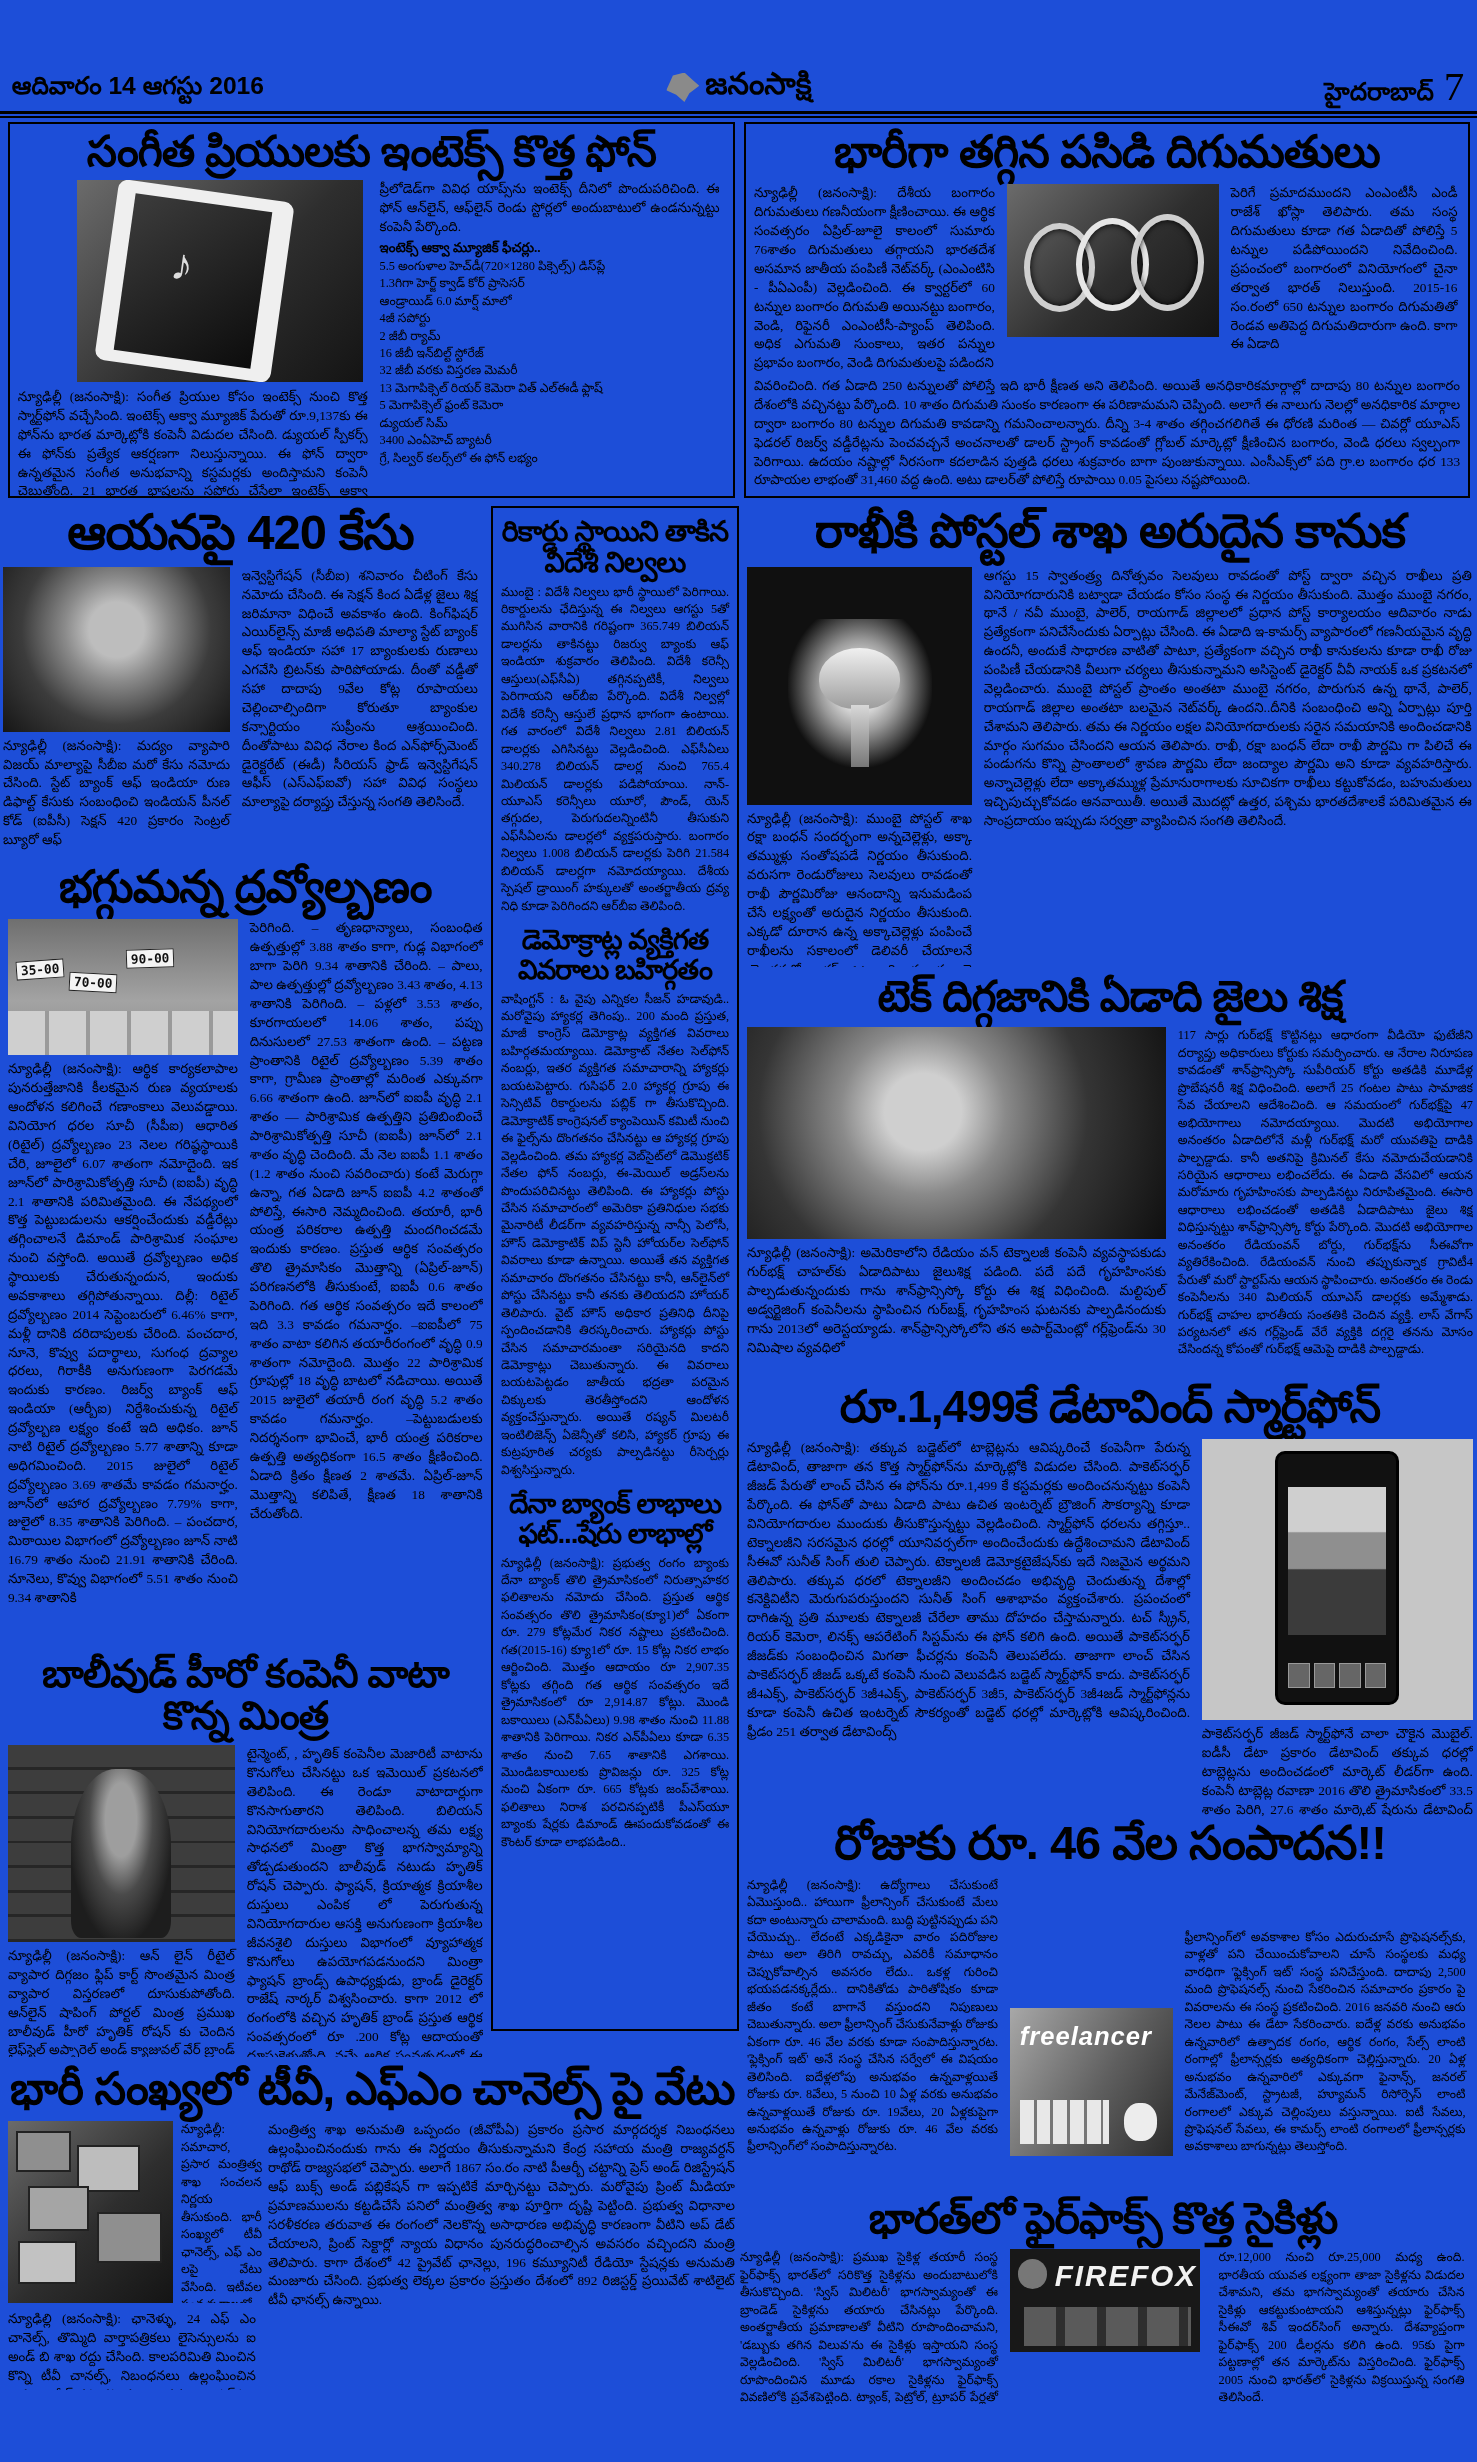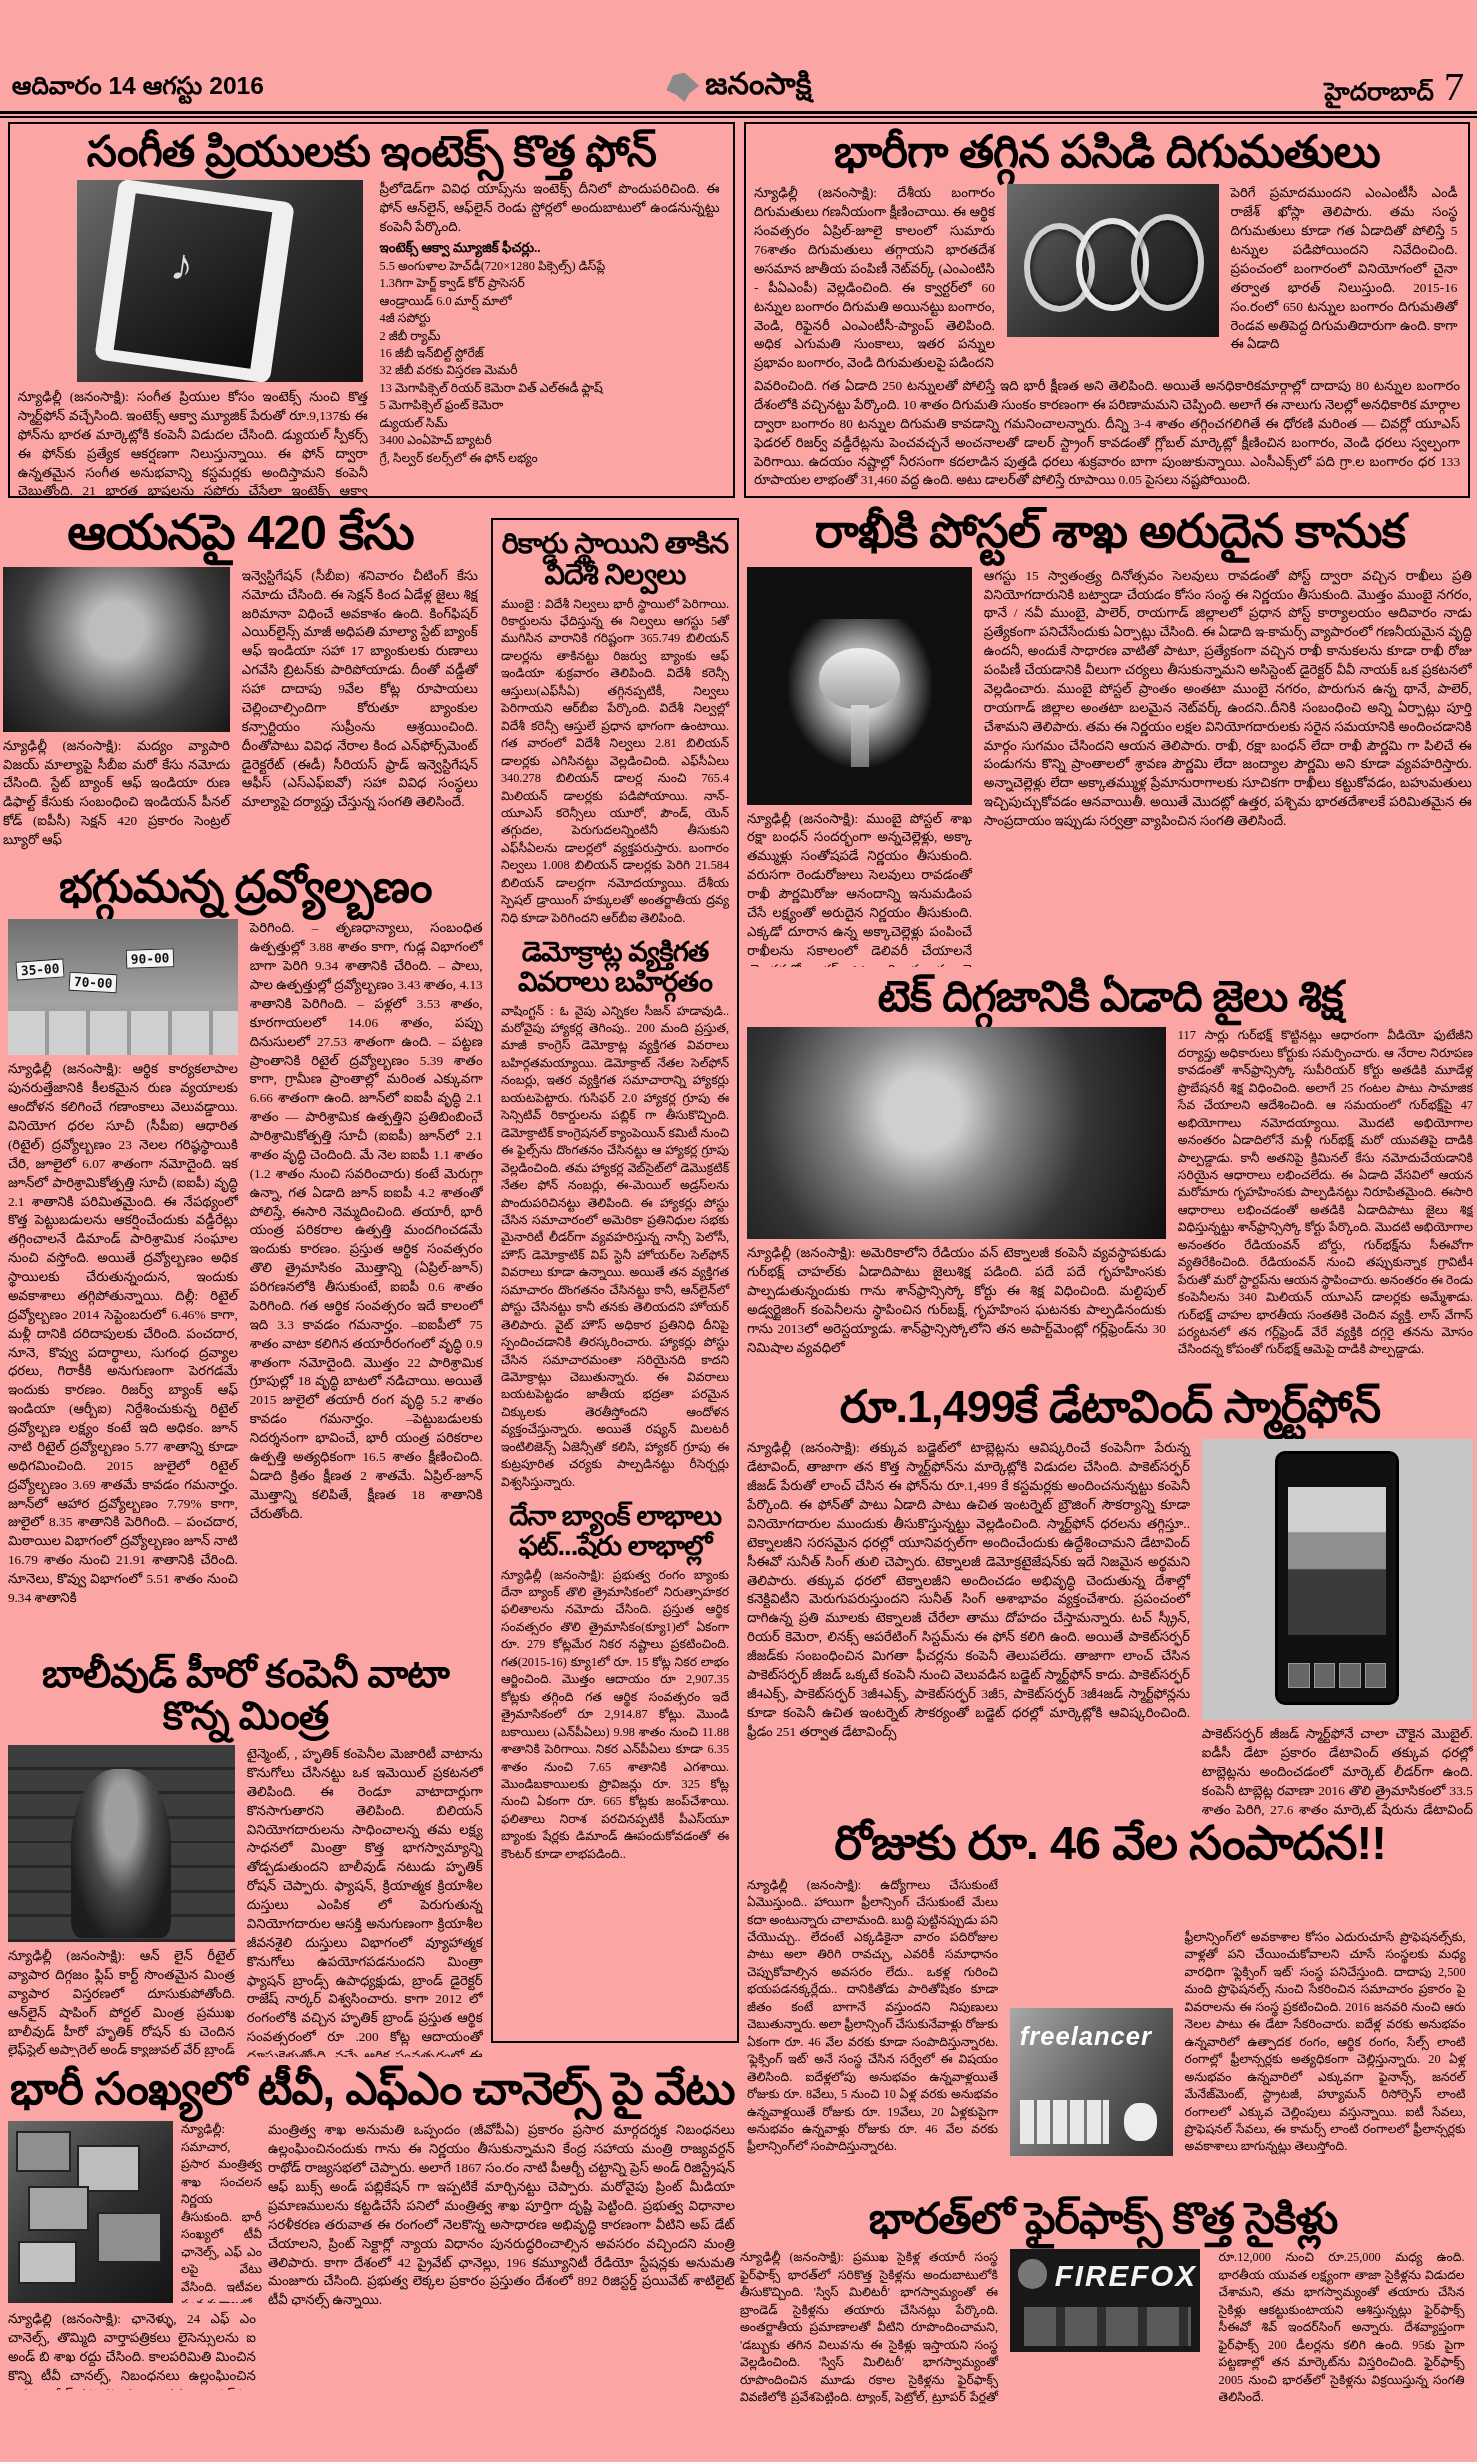--- a/index.html
+++ b/index.html
@@ -1,16 +1,16 @@
 <!DOCTYPE html>
 <html><head>
 <meta charset="utf-8">
 <style>
   html,body{margin:0;padding:0;background:#e8e8e8;}
-  #page{position:relative;width:1478px;height:2463px;background:#fca5a5;color:#000;
+  #page{position:relative;width:1478px;height:2463px;background:#1d4ed8;color:#000;
         font-family:"Liberation Serif",serif;overflow:hidden;}
   .hl{font-family:"Liberation Sans",sans-serif;font-weight:bold;text-align:center;line-height:1.08;letter-spacing:-1px;}
   .bodytx{text-align:justify;font-size:13.3px;line-height:1.42;word-break:break-word;}
   .small{font-size:12.3px;}
   .art{position:absolute;overflow:hidden;}
   .boxed{border:2px solid #000;}
   .cols{display:flex;gap:11.8px;}
   .ph{position:relative;background:#555;overflow:hidden;}
   
   #hdr{position:absolute;left:0;top:54px;width:1478px;height:57px;}
@@ -110,21 +110,21 @@
     <div class="hl" style="font-size:49px;">ఆయనపై 420 కేసు</div>
     <div class="cols" style="margin-top:7.9px;">
       <div style="width:227px;">
         <div class="ph portrait" style="width:227px;height:165px;"></div>
         <div class="bodytx" style="margin-top:4.9px;">న్యూఢిల్లీ (జనంసాక్షి): మద్యం వ్యాపారి విజయ్ మాల్యాపై సీబీఐ మరో కేసు నమోదు చేసింది. స్టేట్ బ్యాంక్ ఆఫ్ ఇండియా రుణ డిఫాల్ట్ కేసుకు సంబంధించి ఇండియన్ పీనల్ కోడ్ (ఐపీసీ) సెక్షన్ 420 ప్రకారం సెంట్రల్ బ్యూరో ఆఫ్</div>
       </div>
       <div style="width:236px;" class="bodytx">ఇన్వెస్టిగేషన్ (సీబీఐ) శనివారం చీటింగ్ కేసు నమోదు చేసింది. ఈ సెక్షన్ కింద ఏడేళ్ల జైలు శిక్ష జరిమానా విధించే అవకాశం ఉంది. కింగ్‌ఫిషర్ ఎయిర్‌లైన్స్ మాజీ అధిపతి మాల్యా స్టేట్ బ్యాంక్ ఆఫ్ ఇండియా సహా 17 బ్యాంకులకు రుణాలు ఎగవేసి బ్రిటన్‌కు పారిపోయాడు. దీంతో వడ్డీతో సహా దాదాపు 9వేల కోట్ల రూపాయలు చెల్లించాల్సిందిగా కోరుతూ బ్యాంకుల కన్సార్టియం సుప్రీంను ఆశ్రయించింది. దీంతోపాటు వివిధ నేరాల కింద ఎన్‌ఫోర్స్‌మెంట్ డైరెక్టరేట్ (ఈడీ) సీరియస్ ఫ్రాడ్ ఇన్వెస్టిగేషన్ ఆఫీస్ (ఎస్ఎఫ్ఐవో) సహా వివిధ సంస్థలు మాల్యాపై దర్యాప్తు చేస్తున్న సంగతి తెలిసిందే.</div>
     </div>
   </div>
 
-  <div class="art" style="left:491px;top:506px;width:248px;height:1525px;border:2.5px solid #000;padding:5.9px 7.9px;box-sizing:border-box;margin-top:12px;">
+  <div class="art" style="left:491px;top:506px;width:248px;height:1525px;border:2.5px solid #000;padding:5.9px 7.9px;box-sizing:border-box;">
     <div class="hl" style="font-size:28.6px;margin-top:2px;">రికార్డు స్థాయిని తాకిన విదేశీ నిల్వలు</div>
     <div class="bodytx small" style="margin-top:5.9px;">ముంబై : విదేశీ నిల్వలు భారీ స్థాయిలో పెరిగాయి. రికార్డులను ఛేదిస్తున్న ఈ నిల్వలు ఆగస్టు 5తో ముగిసిన వారానికి గరిష్టంగా 365.749 బిలియన్ డాలర్లను తాకినట్టు రిజర్వు బ్యాంకు ఆఫ్ ఇండియా శుక్రవారం తెలిపింది. విదేశీ కరెన్సీ ఆస్తులు(ఎఫ్‌సీఏ) తగ్గినప్పటికీ, నిల్వలు పెరిగాయని ఆర్‌బీఐ పేర్కొంది. విదేశీ నిల్వల్లో విదేశీ కరెన్సీ ఆస్తులే ప్రధాన భాగంగా ఉంటాయి. గత వారంలో విదేశీ నిల్వలు 2.81 బిలియన్ డాలర్లకు ఎగిసినట్టు వెల్లడించింది. ఎఫ్‌సీఏలు 340.278 బిలియన్ డాలర్ల నుంచి 765.4 మిలియన్ డాలర్లకు పడిపోయాయి. నాన్-యూఎస్ కరెన్సీలు యూరో, పౌండ్, యెన్ తగ్గుదల, పెరుగుదలన్నింటినీ తీసుకుని ఎఫ్‌సీఏలను డాలర్లలో వ్యక్తపరుస్తారు. బంగారం నిల్వలు 1.008 బిలియన్ డాలర్లకు పెరిగి 21.584 బిలియన్ డాలర్లగా నమోదయ్యాయి. దేశీయ స్పెషల్ డ్రాయింగ్ హక్కులతో అంతర్జాతీయ ద్రవ్య నిధి కూడా పెరిగిందని ఆర్‌బీఐ తెలిపింది.</div>
     <div class="hl" style="font-size:27.6px;margin-top:9.9px;">డెమోక్రాట్ల వ్యక్తిగత వివరాలు బహిర్గతం</div>
     <div class="bodytx small" style="margin-top:5.9px;">వాషింగ్టన్ : ఓ వైపు ఎన్నికల సీజన్ హడావుడి.. మరోవైపు హ్యాకర్ల తెగింపు.. 200 మంది ప్రస్తుత, మాజీ కాంగ్రెస్ డెమోక్రాట్ల వ్యక్తిగత వివరాలు బహిర్గతమయ్యాయి. డెమోక్రాట్ నేతల సెల్‌ఫోన్ నంబర్లు, ఇతర వ్యక్తిగత సమాచారాన్ని హ్యాకర్లు బయటపెట్టారు. గుసిఫర్ 2.0 హ్యాకర్ల గ్రూపు ఈ సెన్సిటివ్ రికార్డులను పబ్లిక్ గా తీసుకొచ్చింది. డెమోక్రాటిక్ కాంగ్రెషనల్ క్యాంపెయిన్ కమిటీ నుంచి ఈ ఫైల్స్‌ను దొంగతనం చేసినట్టు ఆ హ్యాకర్ల గ్రూపు వెల్లడించింది. తమ హ్యాకర్ల వెబ్‌సైట్‌లో డెమొక్రటిక్ నేతల ఫోన్ నంబర్లు, ఈ-మెయిల్ అడ్రస్‌లను పొందుపరిచినట్టు తెలిపింది. ఈ హ్యాకర్లు పోస్టు చేసిన సమాచారంలో అమెరికా ప్రతినిధుల సభకు మైనారిటీ లీడర్‌గా వ్యవహరిస్తున్న నాన్సీ పెలోసీ, హౌస్ డెమోక్రాటిక్ విప్ స్టెనీ హోయర్‌ల సెల్‌ఫోన్ వివరాలు కూడా ఉన్నాయి. అయితే తన వ్యక్తిగత సమాచారం దొంగతనం చేసినట్టు కానీ, ఆన్‌లైన్‌లో పోస్టు చేసినట్టు కానీ తనకు తెలియదని హోయర్ తెలిపారు. వైట్ హౌస్ అధికార ప్రతినిధి దీనిపై స్పందించడానికి తిరస్కరించారు. హ్యాకర్లు పోస్టు చేసిన సమాచారమంతా సరియైనది కాదని డెమోక్రాట్లు చెబుతున్నారు. ఈ వివరాలు బయటపెట్టడం జాతీయ భద్రతా పరమైన చిక్కులకు తెరతీస్తోందని ఆందోళన వ్యక్తంచేస్తున్నారు. అయితే రష్యన్ మిలటరీ ఇంటిలిజెన్స్ ఏజెన్సీతో కలిసి, హ్యాకర్ గ్రూపు ఈ కుట్రపూరిత చర్యకు పాల్పడినట్టు రీసెర్చర్లు విశ్వసిస్తున్నారు.</div>
     <div class="hl" style="font-size:27.6px;margin-top:9.9px;">దేనా బ్యాంక్ లాభాలు ఫట్...షేరు లాభాల్లో</div>
     <div class="bodytx small" style="margin-top:5.9px;">న్యూఢిల్లీ (జనంసాక్షి): ప్రభుత్వ రంగం బ్యాంకు దేనా బ్యాంక్ తొలి త్రైమాసికంలో నిరుత్సాహకర ఫలితాలను నమోదు చేసింది. ప్రస్తుత ఆర్థిక సంవత్సరం తొలి త్రైమాసికం(క్యూ1)లో ఏకంగా రూ. 279 కోట్లమేర నికర నష్టాలు ప్రకటించింది. గత(2015-16) క్యూ1లో రూ. 15 కోట్ల నికర లాభం ఆర్జించింది. మొత్తం ఆదాయం రూ 2,907.35 కోట్లకు తగ్గింది గత ఆర్థిక సంవత్సరం ఇదే త్రైమాసికంలో రూ 2,914.87 కోట్లు. మొండి బకాయిలు (ఎన్‌పీఏలు) 9.98 శాతం నుంచి 11.88 శాతానికి పెరిగాయి. నికర ఎన్‌పీఏలు కూడా 6.35 శాతం నుంచి 7.65 శాతానికి ఎగశాయి. మొండిబకాయిలకు ప్రొవిజన్లు రూ. 325 కోట్ల నుంచి ఏకంగా రూ. 665 కోట్లకు జంప్‌చేశాయి. ఫలితాలు నిరాశ పరచినప్పటికీ పీఎస్‌యూ బ్యాంకు షేర్లకు డిమాండ్ ఊపందుకోవడంతో ఈ కౌంటర్ కూడా లాభపడింది..</div>
   </div>
 
   <div class="art" style="left:747px;top:506px;width:726px;height:461px;">
     <div class="hl" style="font-size:47px;">రాఖీకి పోస్టల్ శాఖ అరుదైన కానుక</div>

